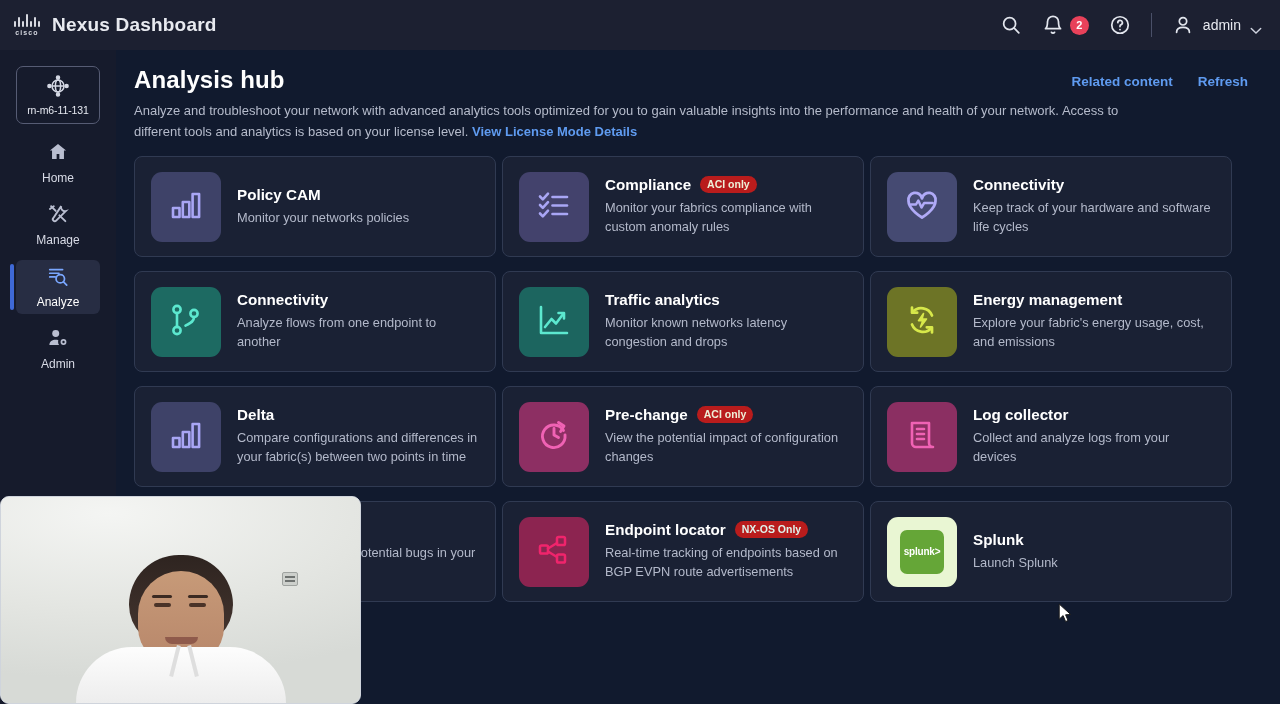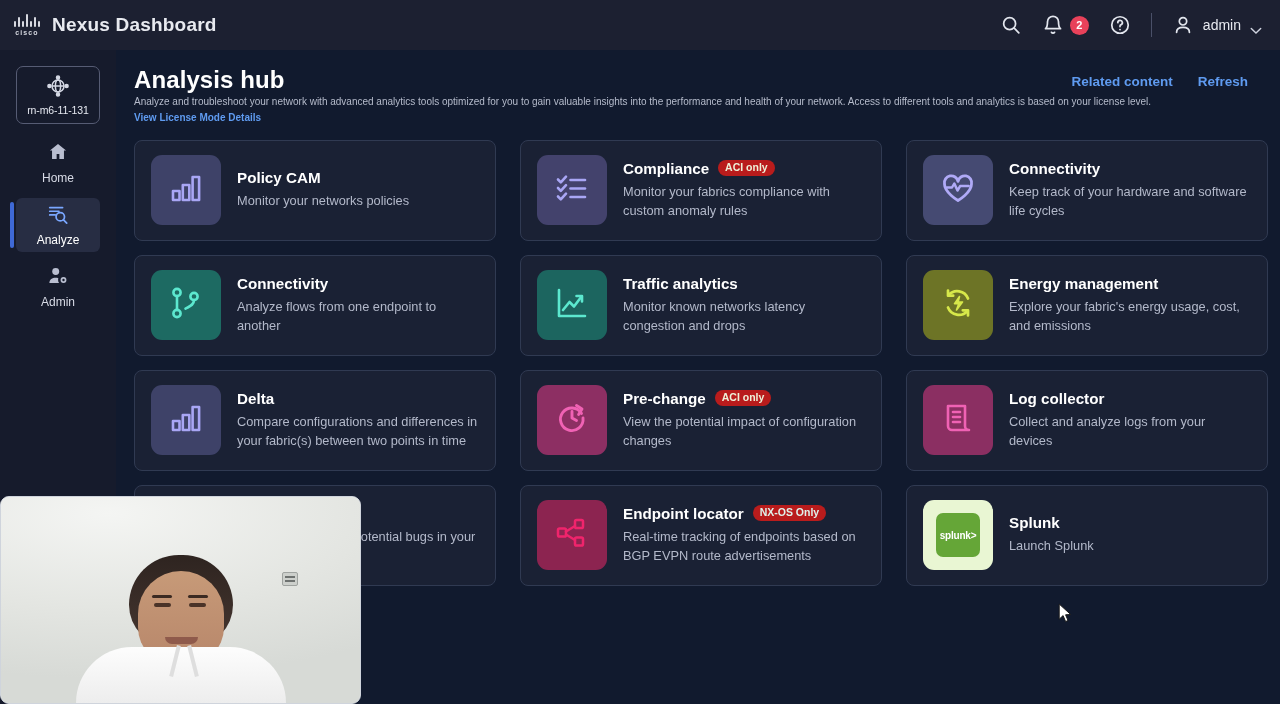--- a/index.html
+++ b/index.html
@@ -67,31 +67,31 @@
     width:4px; height:46px; border-radius:3px; background:#3f69d6;
   }
 
   
   .main { position:absolute; top:50px; left:116px; width:1164px; height:654px; padding:16px 32px 0 18px; }
   .page-head { display:flex; align-items:flex-start; }
   .page-title { font-size:24px; font-weight:700; color:#ffffff; letter-spacing:.1px; }
   .head-links { margin-left:auto; display:flex; gap:25px; padding-top:8px; }
   .head-link { font-size:13.5px; color:#5f9bf0; cursor:pointer; font-weight:600; }
   .page-desc {
-    max-width:1030px;
-    font-size:10px; line-height:1.58; color:#b5bbcb;
+    margin-top:7px; max-width:1030px;
+    font-size:13px; line-height:1.58; color:#b5bbcb;
   }
   .inline-link { color:#5f9bf0; font-weight:700; cursor:pointer; }
 
   
   .grid {
     margin-top:14px;
     display:grid;
     grid-template-columns:repeat(3, 362px);
-    gap:14px 24px;
+    gap:14px 6px;
   }
   .card {
     height:101px; border:1px solid #303a52; border-radius:8px;
     background:#1a2134;
     display:flex; align-items:center; gap:16px;
     padding:0 16px; cursor:pointer;
   }
   .tile {
     width:70px; height:70px; border-radius:11px; flex:0 0 70px;
     display:flex; align-items:center; justify-content:center;
@@ -266,20 +266,31 @@
 
     <div class="nav-item">
       <span>
         <svg viewBox="0 0 24 24" fill="currentColor">
           <path d="M12 3.3L3.2 10.4h2.3v9.1h5v-5.4h3v5.4h5v-9.1h2.3z"></path>
         </svg>
       </span>
       <span class="nav-label">Home</span>
     </div>
 
+    <div class="nav-item">
+      <span>
+        <svg viewBox="0 0 24 24" fill="none" stroke="currentColor" stroke-width="2.1" stroke-linecap="round">
+          <path d="M15.5 3.4a4.2 4.2 0 0 0 5 5.4L10 19.3a2.1 2.1 0 0 1-3-3z"></path>
+          <path d="M4.5 3.6l5 5"></path>
+            <path d="M3.2 6.5l4.2-3"></path>
+          <path d="M13.5 13.5l6.5 6.3"></path>
+        </svg>
+      </span>
+      <span class="nav-label">Manage</span>
+    </div>
 
     <div class="nav-item active">
       <span>
         <svg viewBox="0 0 24 24" fill="none" stroke="currentColor" stroke-width="1.9" stroke-linecap="round">
           <line x1="3" y1="5" x2="17" y2="5"></line>
             <line x1="3" y1="9" x2="13" y2="9"></line>
             <line x1="3" y1="13" x2="9" y2="13"></line>
           <circle cx="14.5" cy="15" r="4.6"></circle>
             <line x1="18" y1="18.5" x2="21.5" y2="22"></line>
         </svg>

